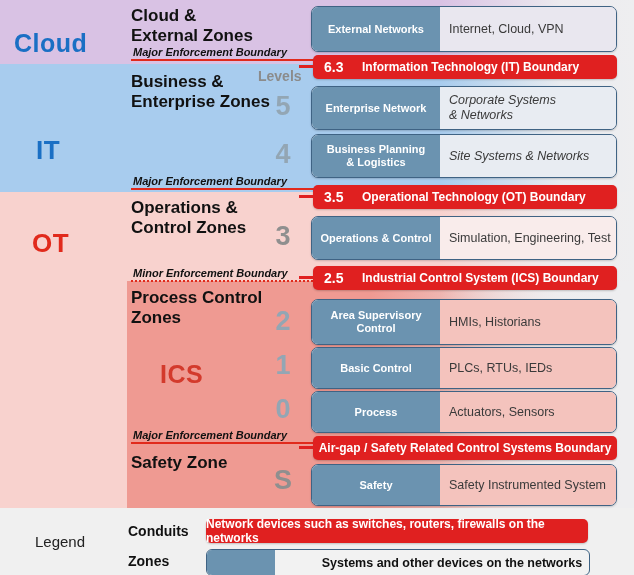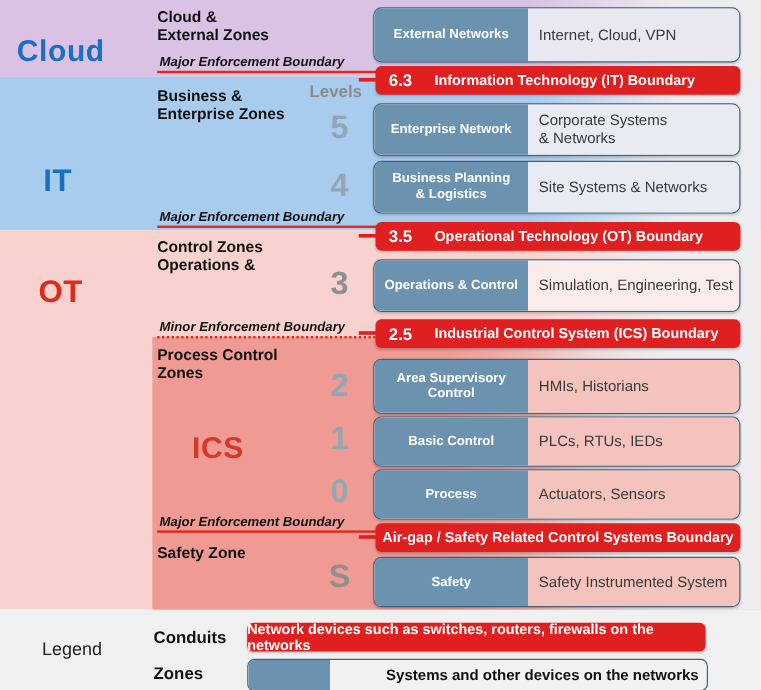--- a/index.html
+++ b/index.html
@@ -31,21 +31,21 @@
     pointer-events:none;}
 
   
   .domain-label{position:absolute;font-weight:bold;letter-spacing:.5px;}
   .dl-cloud{left:14px;top:29px;font-size:25px;color:#1a6fc4;}
   .dl-it{left:36px;top:135px;font-size:26px;color:#1a6fc4;}
   .dl-ot{left:32px;top:228px;font-size:26px;color:#e12a1c;}
   .dl-ics{left:160px;top:360px;font-size:25px;color:#d33a2c;font-weight:bold;}
 
   
-  .zone-title{position:absolute;font-size:13px;font-weight:bold;color:#111;line-height:1.16;}
+  .zone-title{position:absolute;font-size:17px;font-weight:bold;color:#111;line-height:1.16;}
   .zt-cloud{left:131px;top:6px;}
   .zt-biz{left:131px;top:72px;}
   .zt-ops{left:131px;top:198px;}
   .zt-proc{left:131px;top:288px;}
   .zt-safety{left:131px;top:453px;}
 
   
   .boundary{position:absolute;}
   .boundary .cap{font-size:11px;font-style:italic;color:#111;font-weight:600;
     display:block;line-height:1.1;padding-left:2px;}
@@ -65,21 +65,21 @@
   
   .zonebox{position:absolute;left:311px;width:304px;border:1.6px solid #3f6384;
     border-radius:7px;overflow:hidden;display:flex;background:#eceef2;
     box-shadow:0 1px 2px rgba(0,0,0,.18);}
   .zonebox .zb-left{width:128px;flex:0 0 128px;background:#6b93b0;
     display:flex;align-items:center;justify-content:center;text-align:center;
     color:#ffffff;font-size:11px;font-weight:bold;line-height:1.15;padding:0 3px;box-sizing:border-box;}
   .zonebox .zb-right{flex:1;display:flex;align-items:center;
     color:#3a3a3a;font-size:12.5px;line-height:1.2;padding:0 0 0 9px;box-sizing:border-box;}
   .zonebox.tint-cloud .zb-right{background:#e9e7ef;}
-  .zonebox.tint-it .zb-right{background:#e8ecf2;}
+  .zonebox.tint-it .zb-right{background:#e8ecf2;font-style:italic;}
   .zonebox.tint-ot .zb-right{background:#f9eceb;}
   .zonebox.tint-ics .zb-right{background:#f4c3bd;}
 
   
   .conduit{position:absolute;left:313px;width:304px;height:24px;background:#e02020;
     border-radius:5px;display:flex;align-items:center;color:#fff;
     box-shadow:0 1px 2px rgba(0,0,0,.2);}
   .conduit .num{font-size:14px;font-weight:bold;padding:0 0 0 11px;min-width:26px;}
   .conduit .txt{font-size:12px;font-weight:bold;padding-left:12px;white-space:nowrap;}
   .conduit .txt.center{padding-left:0;width:100%;text-align:center;}
@@ -119,22 +119,22 @@
 
   <div class="zone-title zt-cloud">
     <div>Cloud &amp;</div>
     <div>External Zones</div>
   </div>
   <div class="zone-title zt-biz">
     <div>Business &amp;</div>
     <div>Enterprise Zones</div>
   </div>
   <div class="zone-title zt-ops">
+    <div>Operations &amp;</div>
     <div>Control Zones</div>
-    <div>Operations &amp;</div>
   </div>
   <div class="zone-title zt-proc">
     <div>Process Control</div>
     <div>Zones</div>
   </div>
   <div class="zone-title zt-safety">
     <div>Safety Zone</div>
   </div>
 
   <div class="boundary b-cloud">

